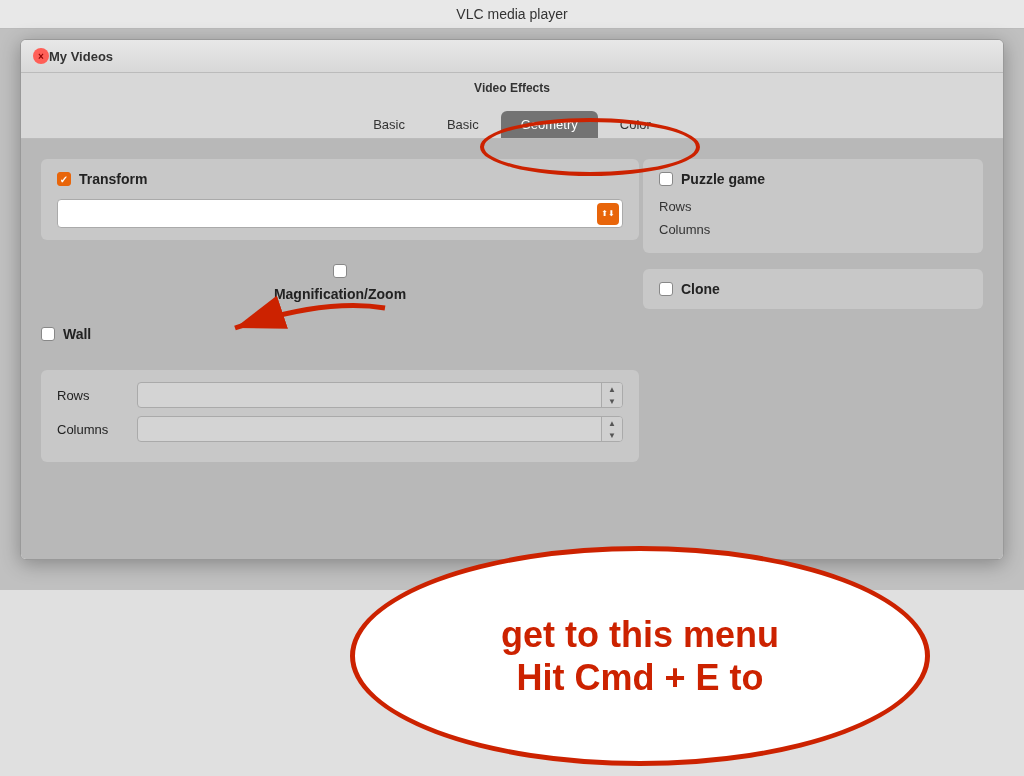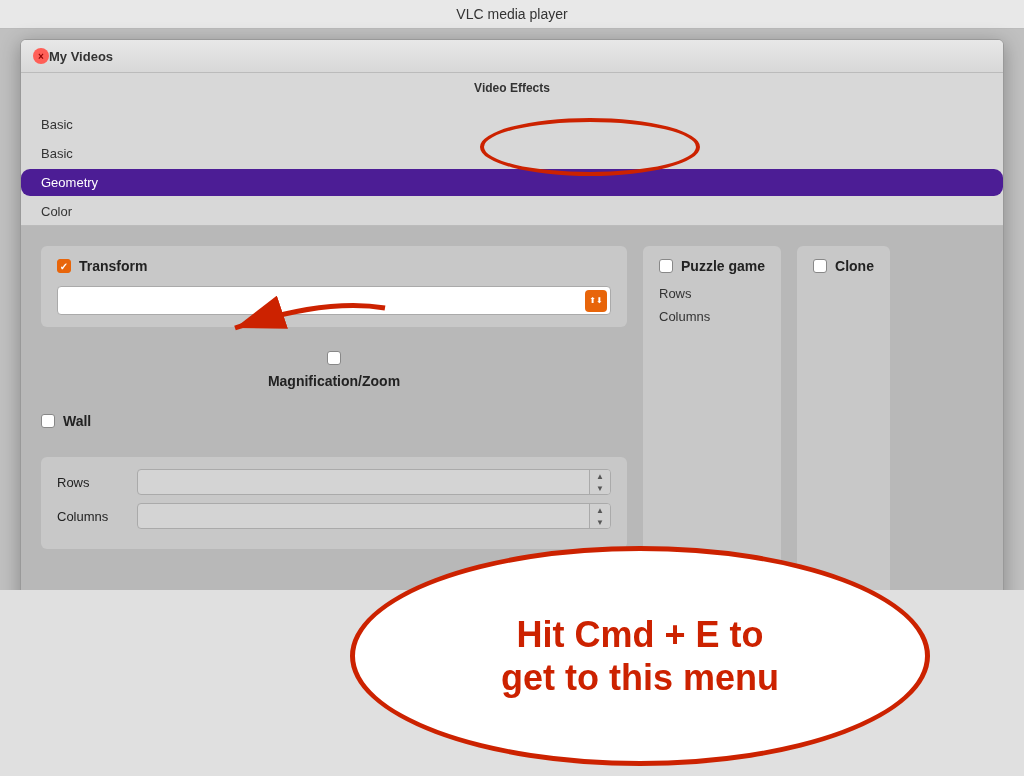--- a/index.html
+++ b/index.html
@@ -65,61 +65,59 @@
     }
 
     
     .tab-bar {
       background: #d8d8d8;
       display: flex;
       justify-content: center;
       padding: 8px 0 0 0;
       gap: 2px;
       border-bottom: 1px solid #bbb;
-      flex-direction: column;
     }
 
     .tab {
       padding: 6px 20px;
       font-size: 13px;
       font-weight: 500;
       color: #333;
       cursor: pointer;
       border-radius: 6px 6px 0 0;
       background: transparent;
     }
 
     .tab.active {
-      background: #4c1d95;
+      background: #737373;
       color: white;
-      border-radius: 9px;
     }
 
     
     .content-area {
       background: #b8b8b8;
       padding: 20px;
       min-height: 420px;
       display: flex;
-      gap: 16px;
+      gap: 4px;
     }
 
     
     .left-panel {
       flex: 1;
       display: flex;
       flex-direction: column;
       gap: 16px;
     }
 
     
     .right-panel {
       width: 340px;
       display: flex;
-      flex-direction: row;
+      flex-direction: column;
       gap: 16px;
     }
 
     
     .section {
       background: #c8c8c8;
       border-radius: 6px;
       padding: 12px 16px;
     }
 
@@ -424,16 +422,16 @@
   <defs>
     <marker id="arrowhead" markerWidth="10" markerHeight="7" refX="10" refY="3.5" orient="auto">
       <polygon points="0 0, 10 3.5, 0 7" fill="#cc2200"></polygon>
     </marker>
   </defs>
   <path d="M 210 20 Q 150 10 60 40" stroke="#cc2200" stroke-width="5" fill="none" marker-end="url(#arrowhead)"></path>
 </svg>
 
 <div class="speech-bubble">
   <div class="speech-bubble-text">
+    <div>get to this menu</div>
     <div>Hit Cmd + E to</div>
-    <div>get to this menu</div>
   </div>
 </div>
 
 </body></html>

